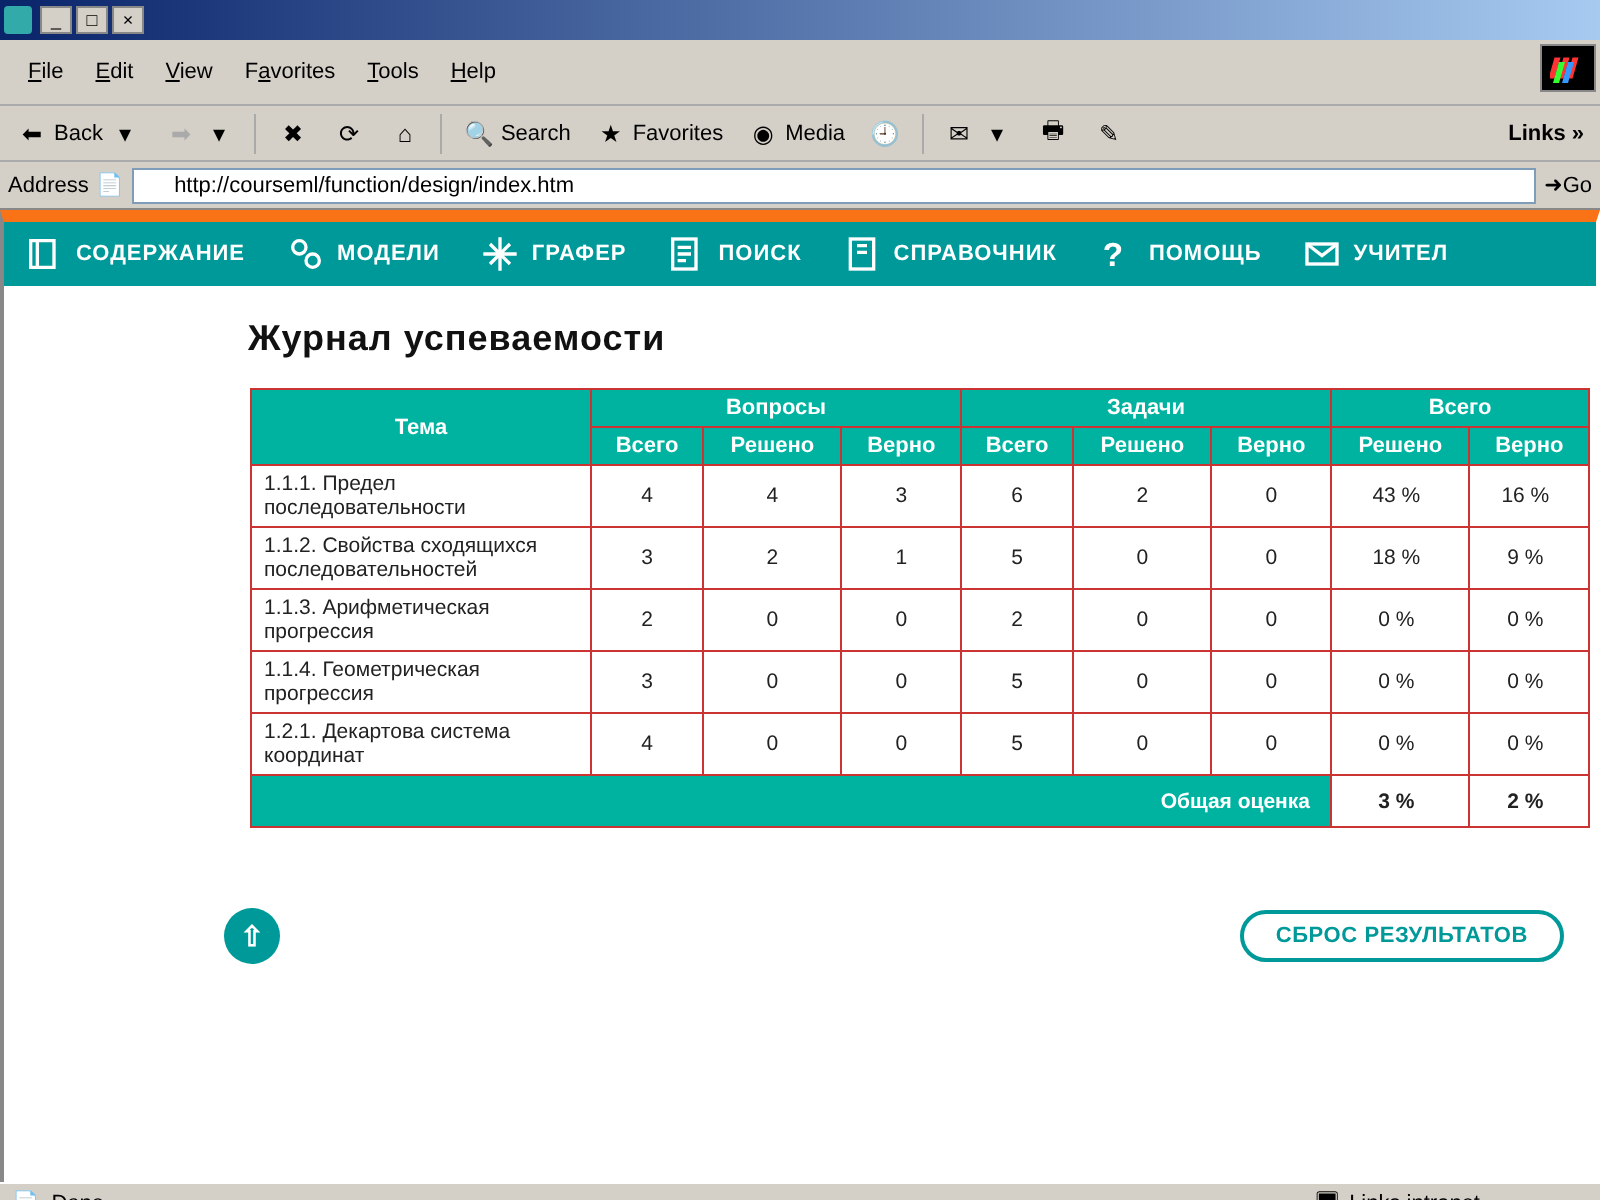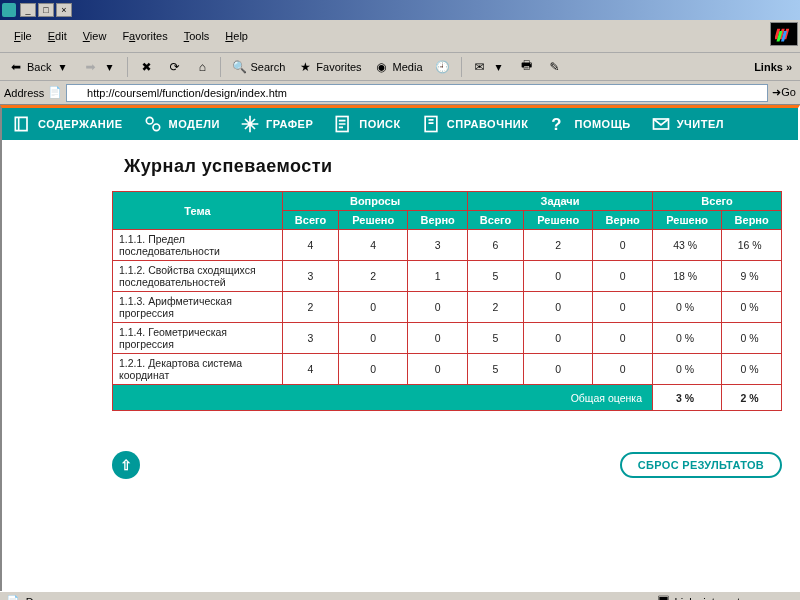--- a/index.html
+++ b/index.html
@@ -28,33 +28,33 @@
   .menubar { background:#d4d0c8;height:20px;display:flex;align-items:center;padding:16px 6px;border-bottom:1px solid #aaa; }
   .menubar .item { padding:2px 8px; }
   .menubar .item .u { text-decoration:underline; }
   .tb { background:#d4d0c8;height:28px;display:flex;align-items:center;padding:0 4px;border-bottom:1px solid #aaa;gap:4px; position:relative;}
   .tb .btn { display:flex;align-items:center;gap:3px;padding:2px 4px; }
   .tb .sep { width:1px;height:20px;background:#aaa;margin:0 2px; }
   .tb .ico { width:16px;height:16px;display:flex;align-items:center;justify-content:center;font-size:12px; }
   .tb .links { position:absolute;right:4px;font-weight:bold; }
   .addrbar { background:#d4d0c8;height:24px;display:flex;align-items:center;padding:0 4px;border-bottom:1px solid #888;gap:4px; }
   .addrbar input { flex:1;height:18px;font-size:11px;padding:0 20px;border:1px solid #7f9db9;background:#fff; }
-  .content-area { background:#fff;width:100%;height:486px;overflow:hidden;border-top:3px solid #f97316;border-left:2px solid #888;border-right:2px solid #fff; }
+  .content-area { background:#fff;width:100%;height:486px;overflow:hidden;border-top:6px solid #f97316;border-left:2px solid #888;border-right:2px solid #fff; }
   .appnav { background:#009999;height:32px;display:flex;align-items:center;color:#fff;font-size:11px;font-weight:bold;letter-spacing:.5px; overflow:hidden;}
   .appnav .navitem { display:flex;align-items:center;gap:6px;padding:0 10px;white-space:nowrap; }
   .appnav svg { width:20px;height:20px; }
   .page { padding:16px 10px 10px 110px; background:#fff; }
   h1.pagetitle { margin:0 0 14px 12px;font-size:18px;font-weight:bold;color:#111;font-family:Arial;letter-spacing:.5px; }
-  table.grades { border-collapse:collapse;width:670px;font-size:10.5px; }
+  table.grades { border-collapse:collapse;width:670px;font-size:10.5px;margin-left:13px; }
   table.grades th, table.grades td { border:1px solid #cc3333;padding:3px 6px; }
   table.grades th { background:#00b3a0;color:#fff;font-weight:bold;text-align:center;font-size:11px; }
   table.grades td { background:#fff;color:#222;text-align:center;height:26px; }
   table.grades td.topic { text-align:left;width:170px; }
   table.grades td.pct { text-align:center;padding-right:10px; }
-  tr.totalrow td.totlabel { background:#00b3a0;color:#fff;font-weight:normal;text-align:right;padding-right:10px; }
+  tr.totalrow td.totlabel { background:#00b3a0;color:#fff;font-weight:bold;text-align:right;padding-right:10px; }
   tr.totalrow td.pct { font-weight:bold; }
   .actions { margin-top:40px;width:670px;display:flex;justify-content:space-between;align-items:center; }
   .round-up { width:28px;height:28px;border-radius:50%;background:#009999;color:#fff;display:flex;align-items:center;justify-content:center;font-size:14px;font-weight:bold; }
   .resetbtn { border:2px solid #009999;border-radius:14px;background:#fff;color:#009999;font-weight:bold;font-size:11px;padding:5px 16px;letter-spacing:.3px; }
   .statusbar { height:20px;background:#d4d0c8;border-top:1px solid #fff;display:flex;align-items:center;padding:0 6px;font-size:11px;gap:6px; position:relative;}
   .statusbar .zone { position:absolute;right:60px;display:flex;align-items:center;gap:4px; }
   .ie-logo { position:absolute;right:2px;top:22px;width:28px;height:24px;border:1px solid #888;background:#000;display:flex;align-items:center;justify-content:center; }
   .ie-logo svg{width:18px;height:18px;}
 </style>
 </head>

